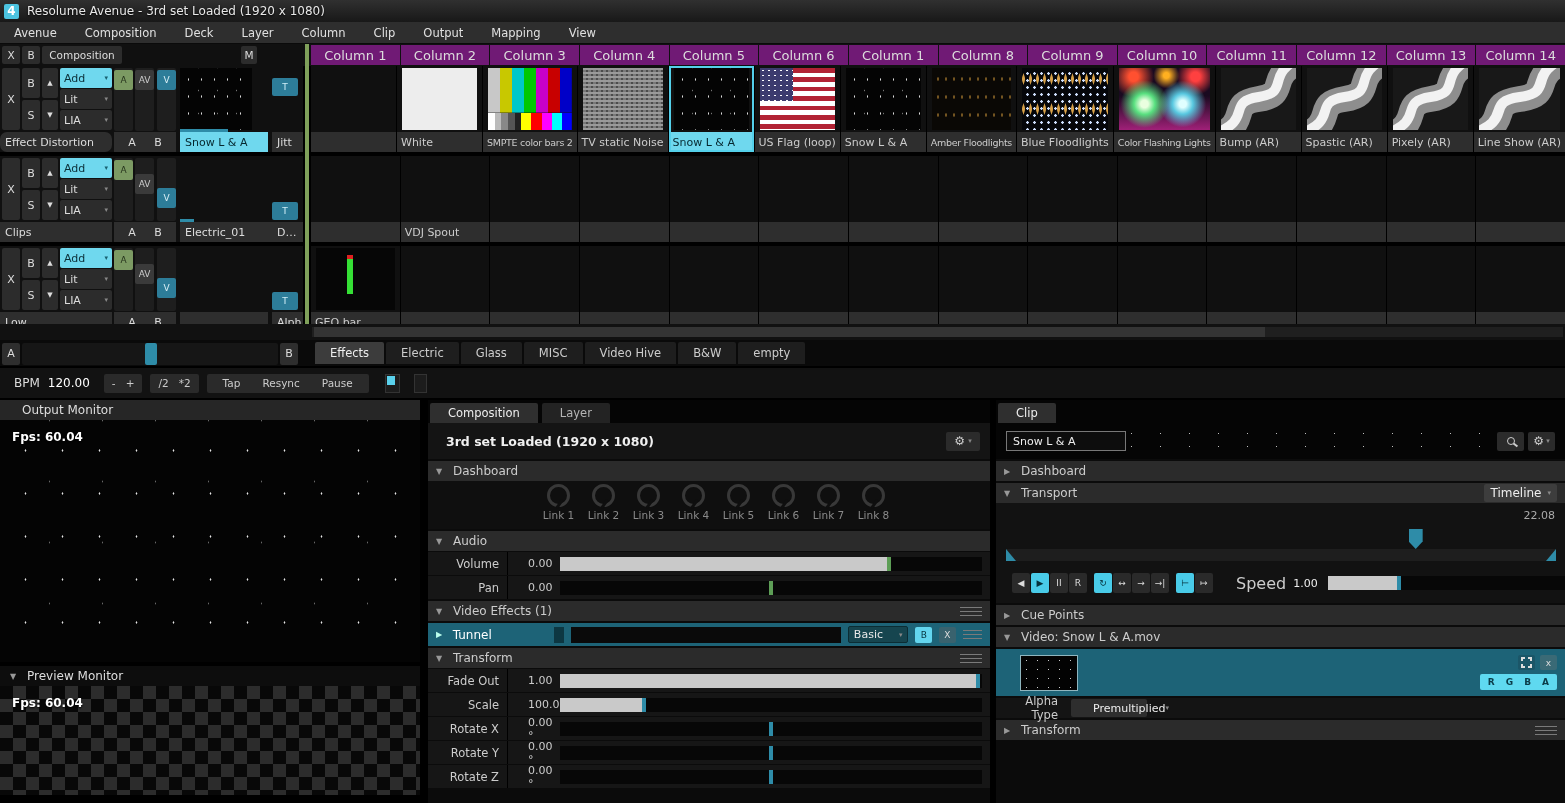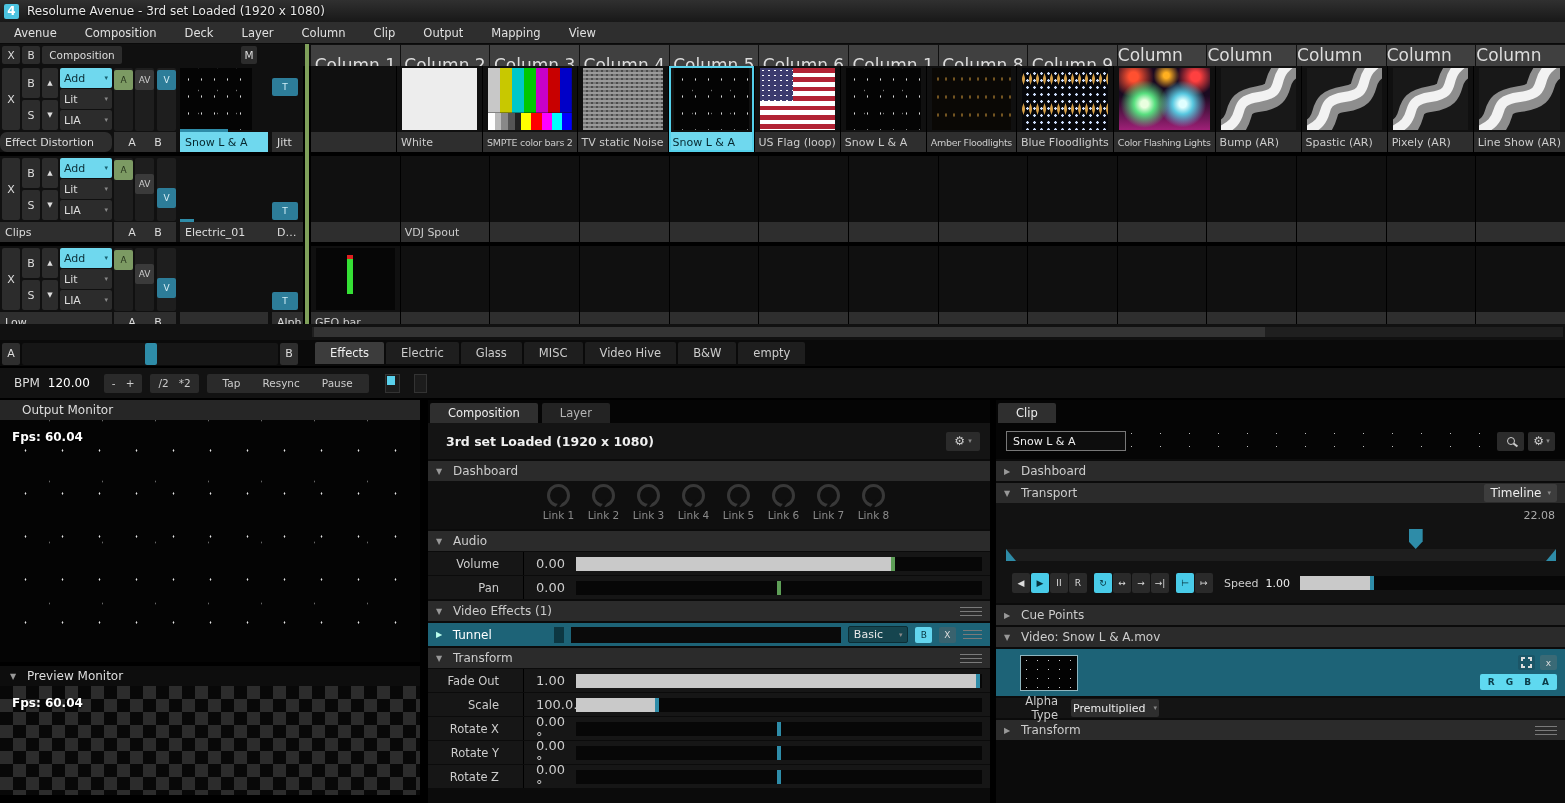--- a/index.html
+++ b/index.html
@@ -14,21 +14,21 @@
   #titletext { color:#e8e8e8; font-size:12px; text-shadow:0 1px 2px #000; }
   #menubar { top:22px; height:22px; background:#2e2e2e; display:flex; align-items:center; border-bottom:1px solid #0a0a0a; }
   .menu-item { padding:0 14px; color:#e0e0e0; font-size:11.5px; height:22px; display:flex; align-items:center; cursor:default; }
 
   
   #colheader { top:44px; height:22px; background:#101010; }
   #compctl { position:absolute; left:0; top:0; width:303px; height:22px; display:flex; align-items:center; gap:2px; padding:1px 2px; }
   .sqbtn { background:#2c2c2c; border-radius:2px; color:#ddd; height:18px; display:flex; align-items:center; justify-content:center; font-size:10.5px; }
   #greenline { position:absolute; left:305px; top:44px; width:4px; height:280px; background:#7fa05a; z-index:5; }
   #colcells { position:absolute; left:311px; right:0; top:0; height:22px; display:grid; grid-template-columns:repeat(14,1fr); gap:1px; }
-  .colcell { background:#404040; margin:1px 0; display:flex; align-items:center; justify-content:center; color:#ddd; font-size:17px; }
+  .colcell { background:#701a75; margin:1px 0; display:flex; align-items:center; justify-content:center; color:#ddd; font-size:13px; }
 
   
   #rows { top:66px; height:258px; overflow:hidden; background:#000; }
   .layerrow { position:absolute; left:0; width:303px; height:86px; background:#101010; }
   .lr0 { top:0; } .lr1 { top:90px; } .lr2 { top:180px; }
   .lbtn { position:absolute; background:#2c2c2c; border-radius:2px; color:#ddd; display:flex; align-items:center; justify-content:center; font-size:11px; }
   .blend { position:absolute; left:60px; width:52px; height:20px; background:#2c2c2c; border-radius:2px; color:#ddd; display:flex; align-items:center; padding:0 4px; justify-content:space-between; font-size:11px; }
   .blend.active { background:#6fd8ee; color:#0b2f38; }
   .dcaret { font-size:7px; color:#888; }
   .blend.active .dcaret { color:#18606f; }
@@ -133,21 +133,21 @@
   #comp-title { height:36px; background:#141414; display:flex; align-items:center; padding:0 10px 0 18px; }
   #comp-title b { color:#f0f0f0; font-size:12.5px; }
   #comp-gear { margin-left:auto; width:34px; }
   #knobrow { height:48px; background:#0f0f0f; display:flex; align-items:flex-start; padding-left:108px; }
   .knobblk { width:45px; display:flex; flex-direction:column; align-items:center; padding-top:3px; }
   .knob { width:23px; height:23px; border:3px solid #383838; border-radius:50%; position:relative; }
   .knob::after { content:""; position:absolute; left:8px; top:12px; width:3px; height:10px; background:#0f0f0f; transform:rotate(35deg); }
   .knoblabel { color:#8a8a8a; margin-top:2px; font-size:10.5px; }
   .prow { height:23px; background:#161616; margin-top:1px; display:flex; align-items:center; }
   .plabel { width:79px; text-align:right; color:#ccc; padding-right:8px; font-size:11.5px; }
-  .pvalue { width:50px; border-left:1px solid #000; padding-left:12px; color:#ccc; font-size:13px; align-self:stretch; display:flex; align-items:center;margin-left:16px; }
+  .pvalue { width:50px; border-left:1px solid #000; padding-left:20px; color:#ccc; font-size:11px; align-self:stretch; display:flex; align-items:center; }
   .pslider { flex:1; margin:0 8px 0 3px; height:14px; background:#070707; position:relative; }
   .pfill { position:absolute; left:0; top:0; bottom:0; background:#c9c9c9; }
   .pmark { position:absolute; top:0; bottom:0; width:4px; }
   .pmark.green { background:#5d9e56; }
   .pmark.teal { background:#2e8ca8; }
   #fxrow { height:23px; background:#1d6377; margin-top:2px; display:flex; align-items:center; padding:0 8px; gap:7px; }
   #fxrow .fxname { color:#fff; font-size:12px; width:70px; }
   #fxhandle { width:10px; height:16px; background:#0d3742; margin-left:26px; }
   #fxbar { width:278px; height:16px; background:#0a0a0a; }
   #fxpreset { width:62px; height:17px; background:#16454f; border:1px solid #0b2d34; border-radius:2px; display:flex; align-items:center; justify-content:space-between; padding:0 5px; color:#e8e8e8; }
@@ -169,36 +169,36 @@
   #tpos { position:absolute; right:10px; top:6px; color:#aaa; }
   #ttrack { position:absolute; left:10px; right:9px; top:46px; height:12px; background:#1e1e1e; }
   .twedge { position:absolute; top:0; width:10px; height:12px; background:#2e8ca8; }
   .twedge.l { left:0; clip-path:polygon(0 0,100% 100%,0 100%); }
   .twedge.r { right:0; clip-path:polygon(100% 0,100% 100%,0 100%); }
   #tplayhead { position:absolute; top:26px; width:14px; height:20px; background:#2e8ca8; clip-path:polygon(0 0,100% 0,100% 62%,50% 100%,0 62%); }
   #tbuttons { position:absolute; left:16px; top:70px; display:flex; align-items:center; }
   .tgroup { display:flex; gap:1px; margin-right:7px; }
   .tbtn2 { width:18px; height:20px; background:#2a2a2a; border-radius:2px; display:flex; align-items:center; justify-content:center; color:#ddd; font-size:9px; }
   .tbtn2.active { background:#49cbe8; color:#06323c; }
-  #speedlabel { color:#ccc; margin:0 7px 0 4px; font-size:11px; }
+  #speedlabel { color:#ccc; margin:0 7px 0 16px; font-size:16px; }
   #speedvalue { color:#eee; margin-right:10px; }
   #speedslider { width:276px; height:14px; background:#070707; position:relative; }
   #vidrow { height:47px; background:#1d6377; margin-top:2px; position:relative; padding:6px 10px 5px 24px; display:flex; }
   #vidthumb { width:58px; height:36px; border:1px solid #8fb6bf; background-color:#030303;
       background-image:radial-gradient(rgba(255,255,255,.8) .5px,transparent .9px); background-size:11px 9px; }
   #vidinfo { margin-left:12px; display:flex; flex-direction:column; justify-content:center; gap:1px; }
   #vidinfo div { color:#c2dde3; font-size:10.5px; line-height:11.5px; }
   #vid-tr { position:absolute; right:8px; top:6px; display:flex; gap:5px; }
   .vbtn { width:17px; height:15px; border-radius:2px; display:flex; align-items:center; justify-content:center; background:#1b5668; color:#ddd; font-size:9px; }
   .vbtn.x { background:#3a6a76; }
   #rgba { position:absolute; right:8px; bottom:6px; height:16px; background:#5fd9f0; border-radius:2px; display:flex; align-items:center; gap:11px; padding:0 8px; }
   #rgba span { color:#0b3c49; font-size:9px; font-weight:bold; }
   #alpharow { height:20px; background:#141414; margin-top:2px; display:flex; align-items:center; }
   #alpharow .plabel { width:70px; }
-  #alphadd { width:88px; height:18px; background:#2e2e2e; border-radius:2px; display:flex; align-items:center; justify-content:space-between; padding:0 2px; color:#eee; margin-left:5px; }
+  #alphadd { width:76px; height:18px; background:#2e2e2e; border-radius:2px; display:flex; align-items:center; justify-content:space-between; padding:0 22px; color:#eee; margin-left:5px; }
 
   
   .mag { width:8px; height:8px; border:1.6px solid #ccc; border-radius:50%; position:relative; }
   .mag::after { content:""; position:absolute; width:5px; height:2px; background:#ccc; right:-4px; bottom:-2px; transform:rotate(40deg); }
 </style>
 </head>
 <body>
 
 <div id="app">
 

